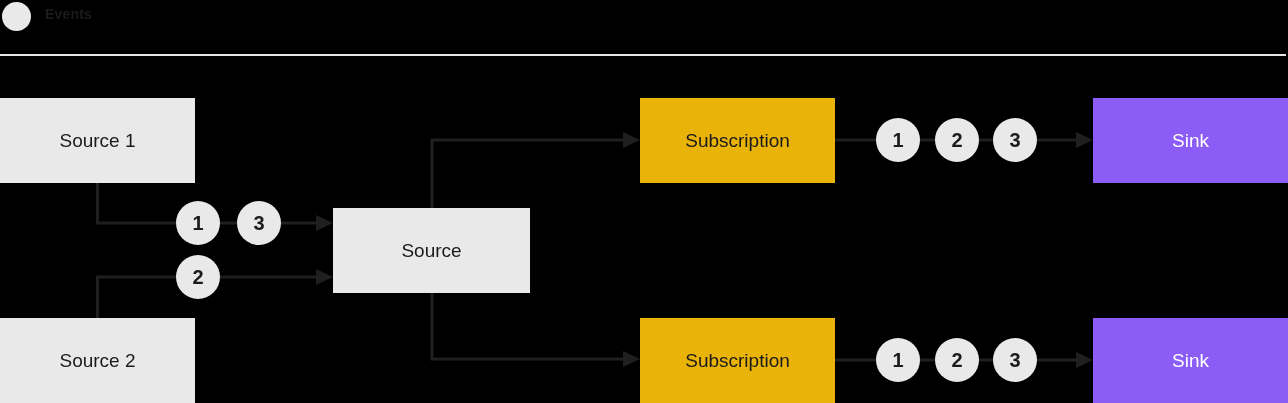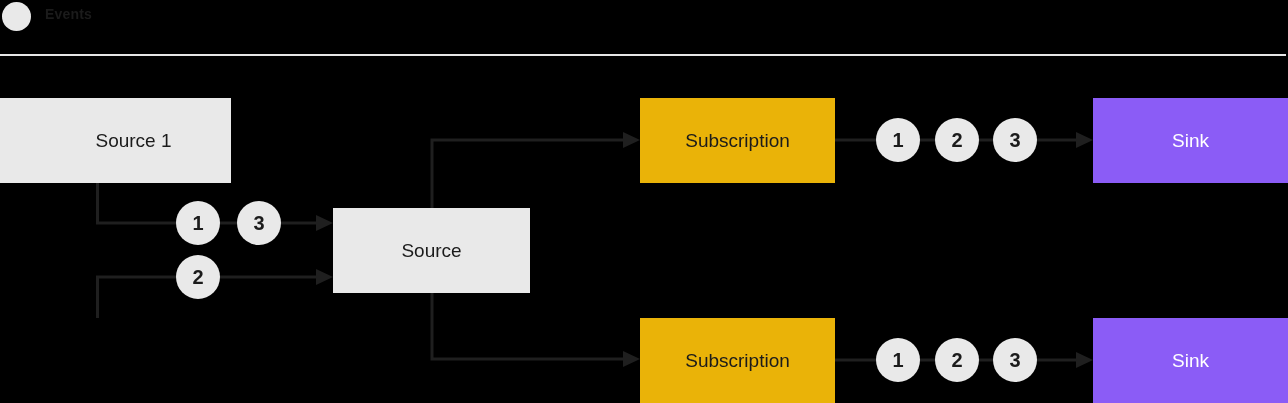--- a/index.html
+++ b/index.html
@@ -58,21 +58,21 @@
     display: flex;
     align-items: center;
     justify-content: center;
     font-size: 19px;
     font-weight: 500;
     color: #1b1b1b;
   }
   .box.gray  { background: #e9e9e9; }
   .box.lightblue { background: #eab308; }
   .box.blue  { background: #8b5cf6; color: #ffffff; }
-  .box.source1 { left: 0px;    top: 98px; padding-left: 36px;  }
+  .box.source1 { left: 0px;    top: 98px;  }
   .box.source2 { left: 0px;    top: 318px; }
   .box.channel { left: 333px;  top: 208px; width: 197px; }
   .box.sub-top { left: 640px;  top: 98px;  }
   .box.sub-bot { left: 640px;  top: 318px; }
   .box.sink-top{ left: 1093px; top: 98px;  }
   .box.sink-bot{ left: 1093px; top: 318px; }
   
   .event-circle {
     position: absolute;
     width: 44px; height: 44px;
@@ -120,20 +120,23 @@
     <path d="M835 140 H1078"></path>
     <polygon points="1093,140 1076,132 1076,148"></polygon>
 
     <path d="M835 360 H1078"></path>
     <polygon points="1093,360 1076,352 1076,368"></polygon>
   </svg>
 
   <div class="box gray source1">
     <span>Source 1</span>
   </div>
+  <div class="box gray source2">
+    <span>Source 2</span>
+  </div>
   <div class="box gray channel">
     <span>Source</span>
   </div>
   <div class="box lightblue sub-top">
     <span>Subscription</span>
   </div>
   <div class="box lightblue sub-bot">
     <span>Subscription</span>
   </div>
   <div class="box blue sink-top">

